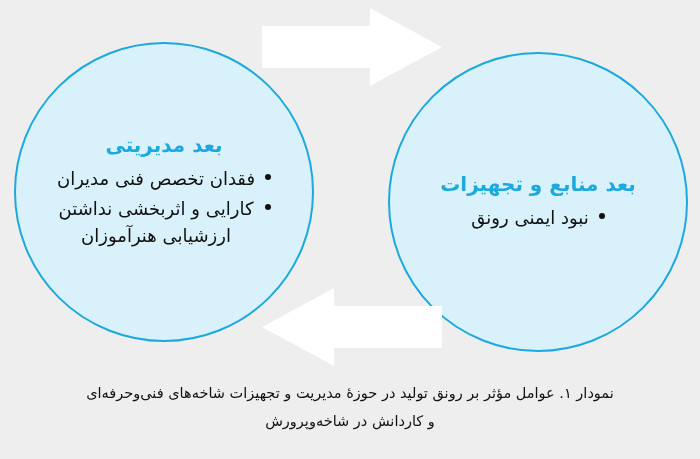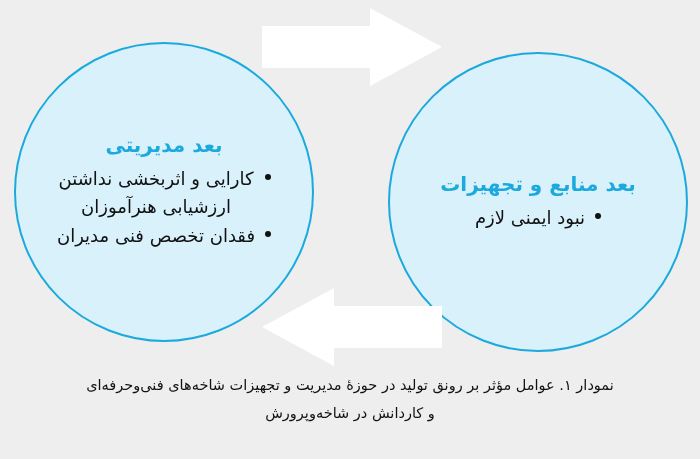--- a/index.html
+++ b/index.html
@@ -94,55 +94,55 @@
   }
   #arrow-bottom {
     left: 262px;
     top: 288px;
     width: 180px;
     height: 78px;
   }
   .caption {
     position: absolute;
     left: 0;
-    top: 372px;
+    top: 380px;
     width: 700px;
     text-align: center;
     direction: rtl;
     color: #111111;
     font-size: 14.5px;
     line-height: 1.9;
   }
 </style>
 </head>
 <body>
 
 <div class="diagram">
 
   <div class="circle" id="circle-left">
     <div class="circle-title">بعد مدیریتی</div>
     <ul class="bullet-list">
       <li>
         <span class="dot"></span>
-        <span>کارایی و اثربخشی نداشتن</span>
-        <span class="line2">ارزشیابی هنرآموزان</span>
+        <span>فقدان تخصص فنی مدیران</span>
       </li>
       <li>
         <span class="dot"></span>
-        <span>فقدان تخصص فنی مدیران</span>
+        <span>کارایی و اثربخشی نداشتن</span>
+        <span class="line2">ارزشیابی هنرآموزان</span>
       </li>
     </ul>
   </div>
 
   <div class="circle" id="circle-right">
     <div class="circle-title">بعد منابع و تجهیزات</div>
     <ul class="bullet-list">
       <li>
         <span class="dot"></span>
-        <span>نبود ایمنی لازم</span>
+        <span>نبود ایمنی رونق</span>
       </li>
     </ul>
   </div>
 
   <div class="arrow" id="arrow-top">
     <svg width="180" height="78" viewBox="0 0 180 78" xmlns="http://www.w3.org/2000/svg">
       <polygon points="0,18 108,18 108,0 180,39 108,78 108,60 0,60" fill="#ffffff"></polygon>
     </svg>
   </div>
 

